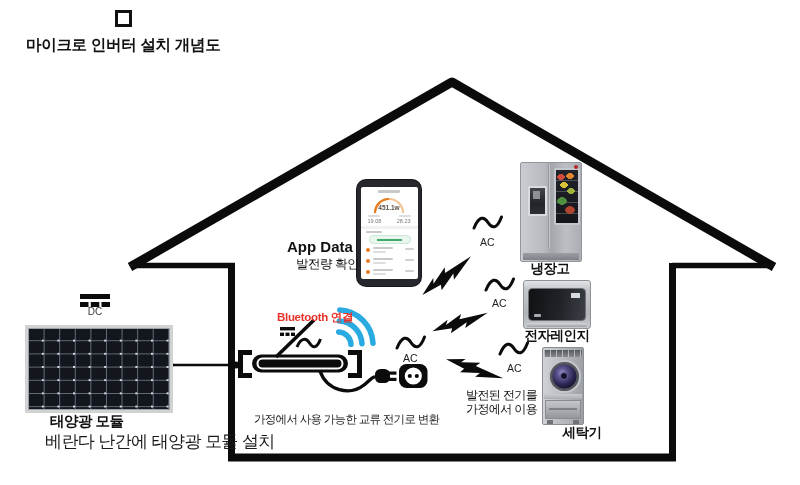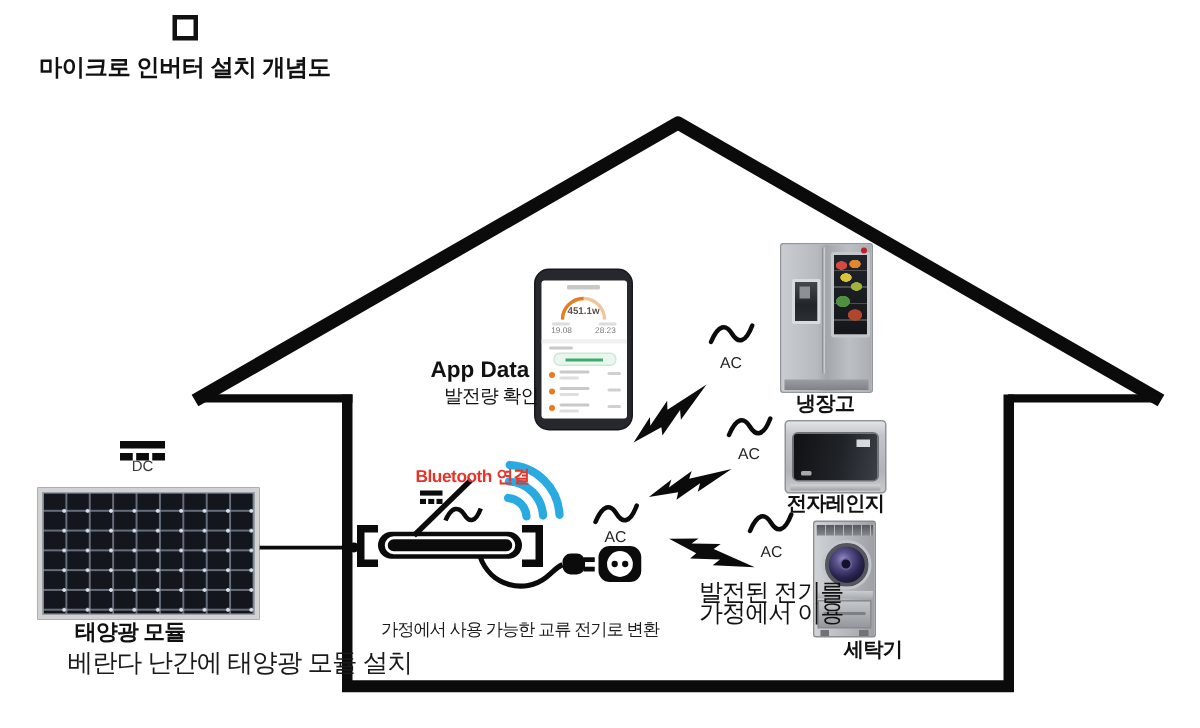--- a/index.html
+++ b/index.html
@@ -33,21 +33,21 @@
   .bt-label{left:277px;top:310px;font-size:11.5px;font-weight:600;color:#e8332a;letter-spacing:-0.3px;}
 
   
   .app-title{left:287px;top:238px;font-size:15px;font-weight:bold;}
   .app-sub{left:296px;top:256px;font-size:12.5px;letter-spacing:-0.5px;}
 
   
   .ac-txt{font-size:10.5px;color:#222;}
 
   
-  .usage{left:466px;top:389px;font-size:16px;letter-spacing:-0.6px;color:#111;line-height:13.5px;}
+  .usage{left:466px;top:389px;font-size:12px;letter-spacing:-0.6px;color:#111;line-height:13.5px;}
 
   
   .appl-label{font-size:13.5px;font-weight:bold;letter-spacing:-0.5px;text-align:center;}
 
   
   .phone{left:357px;top:180px;width:64px;height:106px;background:#26282d;border-radius:9px;
          box-shadow:0 0 0 1px #17181b;}
   .phone-screen{position:absolute;left:3.5px;top:7px;right:3.5px;bottom:7px;background:#fff;
                 border-radius:2px;overflow:hidden;}
   .ph-bar{position:absolute;background:#c9c9c9;height:2px;border-radius:1px;}

